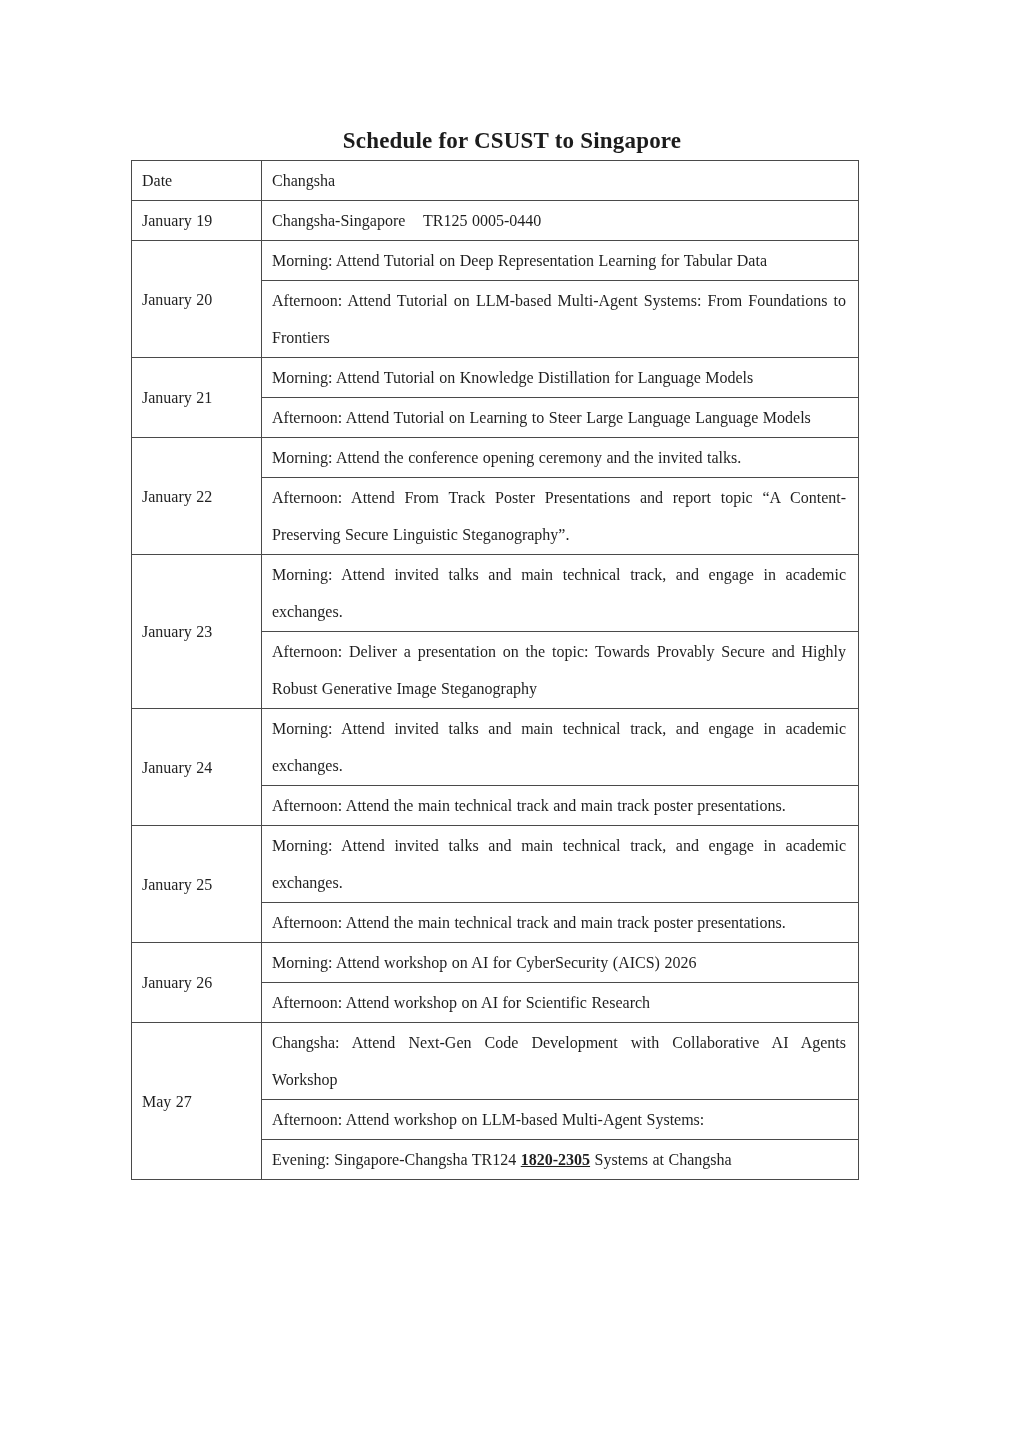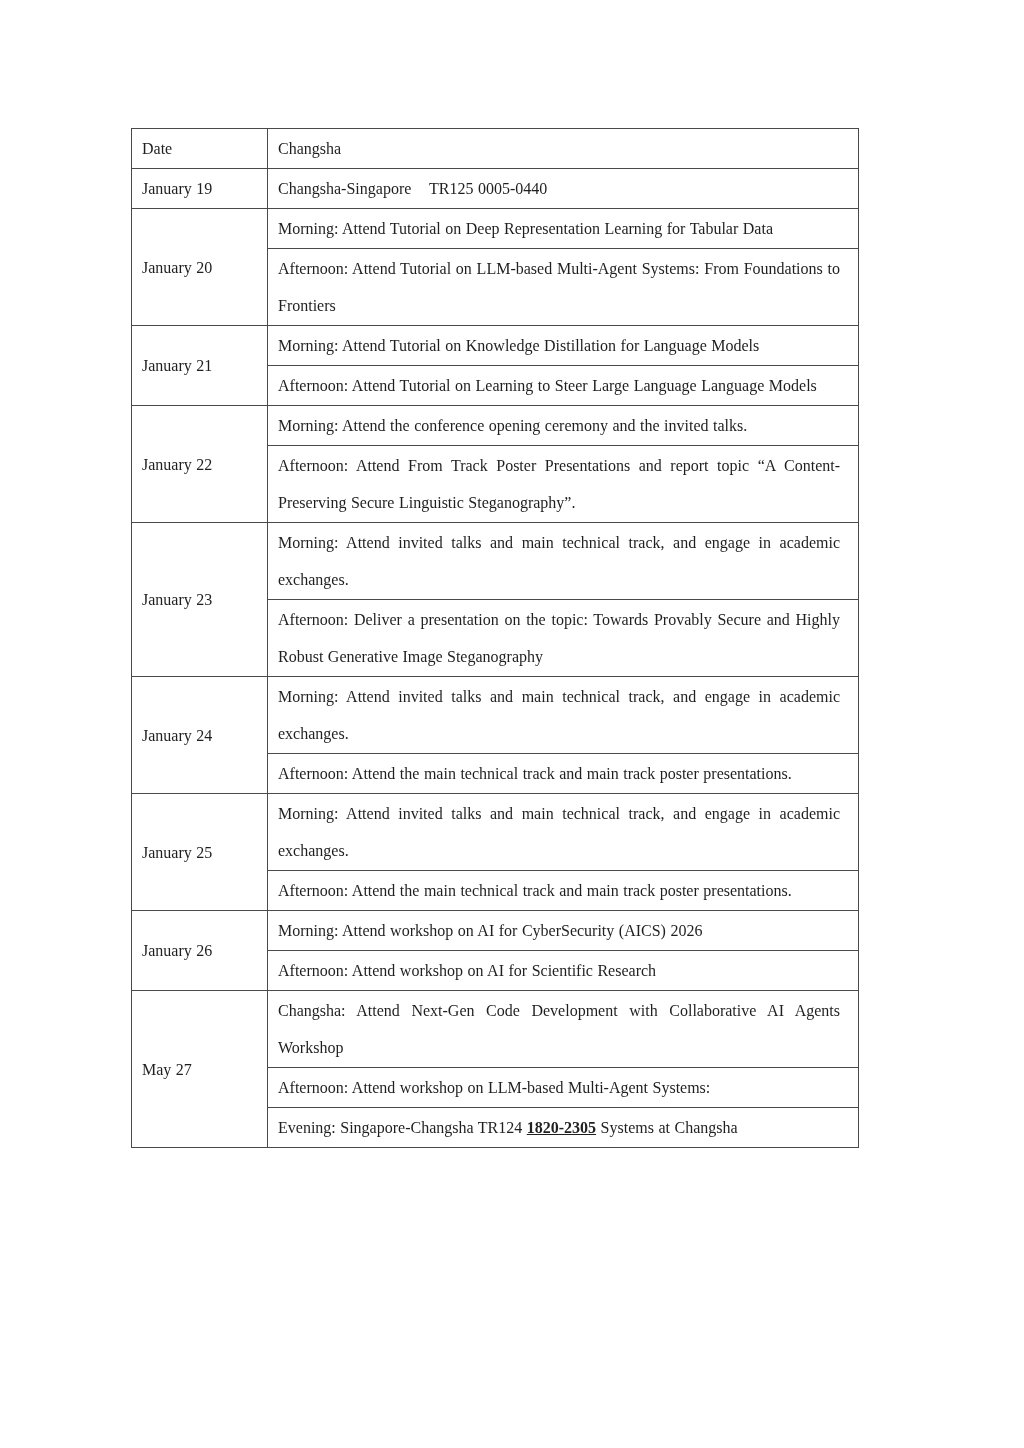--- a/index.html
+++ b/index.html
@@ -31,21 +31,21 @@
   }
   table.schedule {
     border-collapse: collapse;
     table-layout: fixed;
     margin-left: 131px;
     width: 728px;
     font-size: 16px;
   }
   table.schedule td {
     border: 1px solid #4a4a4a;
-    padding: 1px 18px 1px 10px;
+    padding: 1px 12px 1px 10px;
     line-height: 37px;
     vertical-align: middle;
     text-align: justify;
     text-justify: inter-word;
     word-spacing: 0.5px;
   }
   td.date-cell {
     width: 107px;
     text-align: left;
     white-space: nowrap;
@@ -61,20 +61,21 @@
   .time-bold {
     font-weight: bold;
     text-decoration: underline;
   }
 </style>
 </head>
 <body>
 
 <div class="page">
 
+  <h1 class="doc-title">Schedule for CSUST to Singapore</h1>
 
   <table class="schedule">
 
     <tbody>
         <tr>
       <td class="date-cell">Date</td>
       <td>Changsha</td>
     </tr>
 
     <tr>

